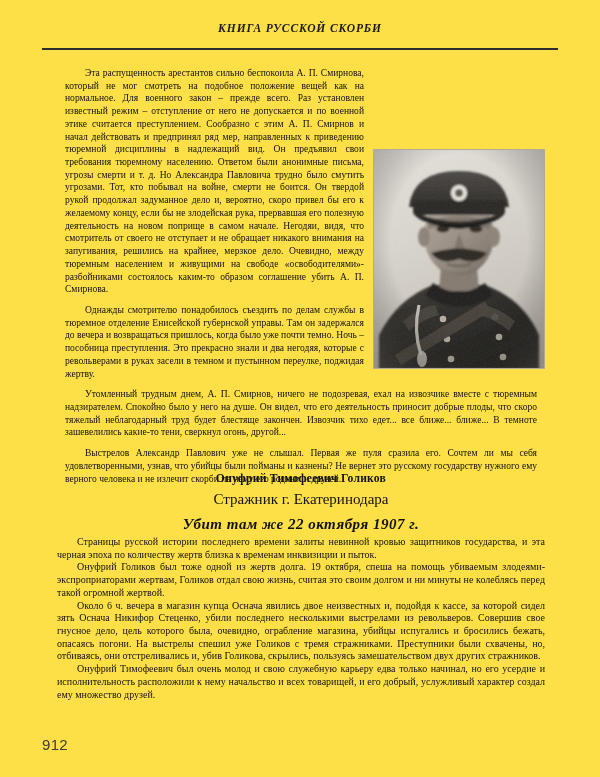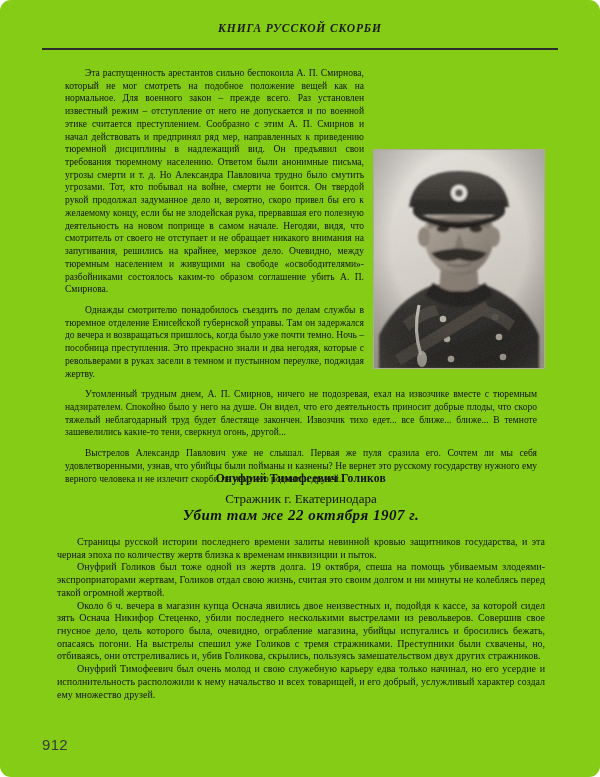--- a/index.html
+++ b/index.html
@@ -12,22 +12,21 @@
     height: 777px;
     position: relative;
     font-family: "Liberation Serif", "DejaVu Serif", serif;
     color: #111111;
     overflow: hidden;
   }
 
   .page {
     position: absolute;
     inset: 0;
-    background: #84cc16;
-    border-radius: 11px;
+    background: #fde047;
   }
 
   
   .running-head {
     position: absolute;
     left: 42px;
     right: 42px;
     top: 22px;
     text-align: center;
     font-style: italic;
@@ -88,22 +87,22 @@
     top: 472px;
     text-align: center;
   }
   .entry-name {
     font-weight: 700;
     font-size: 11.6px;
     letter-spacing: 0.25px;
     margin-bottom: 6px;
   }
   .entry-rank {
-    font-size: 13px;
-    margin-bottom: 0;
+    font-size: 15px;
+    margin-bottom: 8px;
   }
   .entry-death {
     font-weight: 700;
     font-style: italic;
     font-size: 15px;
     letter-spacing: 0.5px;
   }
 
   
   .col2 {

